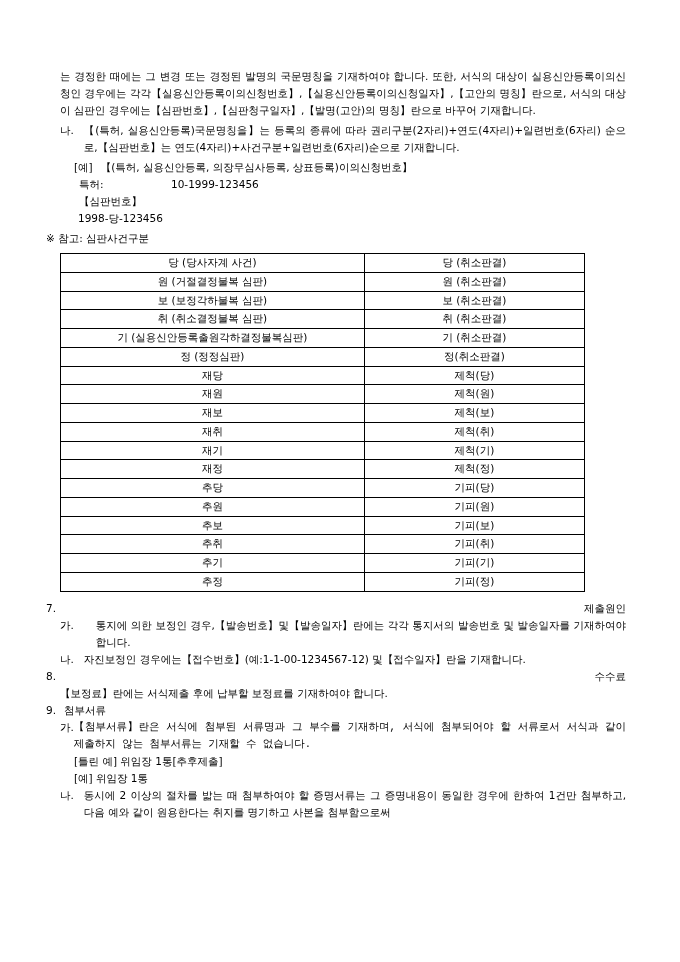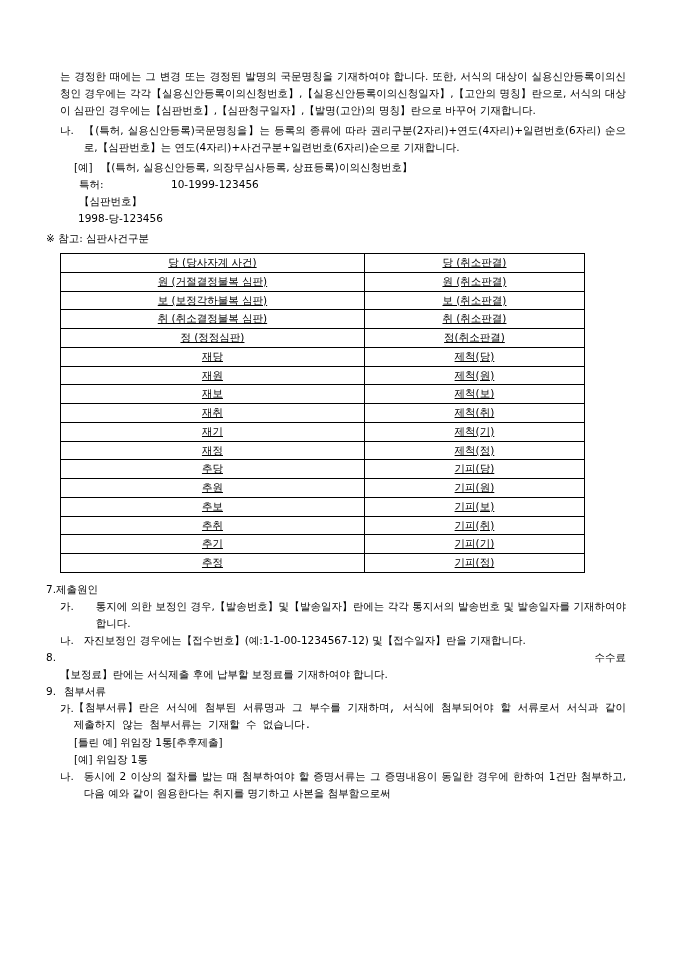--- a/index.html
+++ b/index.html
@@ -54,21 +54,20 @@
     width: 525px;
     margin: 6px 0 0 14px;
     font-size: 10.5px;
   }
   .tbl td {
     border: 1px solid #000000;
     text-align: center;
     padding: 1px 2px;
     line-height: 1.5;
     height: 15px;
-    text-decoration: underline;
   }
   .tbl td.left-col { width: 58%; }
   .tbl td.right-col { width: 42%; }
 </style>
 </head>
 <body>
 
 <div class="page">
 
   <p class="para indent-1">는 경정한 때에는 그 변경 또는 경정된 발명의 국문명칭을 기재하여야 합니다. 또한, 서식의 대상이 실용신안등록이의신청인 경우에는 각각【실용신안등록이의신청번호】,【실용신안등록이의신청일자】,【고안의 명칭】란으로, 서식의 대상이 심판인 경우에는【심판번호】,【심판청구일자】,【발명(고안)의 명칭】란으로 바꾸어 기재합니다.</p>
@@ -105,20 +104,24 @@
         </tr>
       <tr>
           <td class="left-col">보 (보정각하불복 심판)</td>
           <td class="right-col">보 (취소판결)</td>
         </tr>
       <tr>
           <td class="left-col">취 (취소결정불복 심판)</td>
           <td class="right-col">취 (취소판결)</td>
         </tr>
       <tr>
+          <td class="left-col">기 (실용신안등록출원각하결정불복심판)</td>
+          <td class="right-col">기 (취소판결)</td>
+        </tr>
+      <tr>
           <td class="left-col">정 (정정심판)</td>
           <td class="right-col">정(취소판결)</td>
         </tr>
       <tr>
           <td class="left-col">재당</td>
           <td class="right-col">제척(당)</td>
         </tr>
       <tr>
           <td class="left-col">재원</td>
           <td class="right-col">제척(원)</td>
@@ -161,21 +164,21 @@
         </tr>
       <tr>
           <td class="left-col">추정</td>
           <td class="right-col">기피(정)</td>
         </tr>
     </tbody>
   </table>
 
   <div class="row indent-0 mt10">
     <span class="marker">7.</span>
-    <span class="content" style="">제출원인</span>
+    <span class="content" style="margin-left:8px;text-align:right;">제출원인</span>
   </div>
 
   <div class="row indent-1">
     <span class="marker">가.</span>
     <span class="content just" style="margin-left:22px;">통지에 의한 보정인 경우,【발송번호】및【발송일자】란에는 각각 통지서의 발송번호 및 발송일자를 기재하여야 합니다.</span>
   </div>
 
   <div class="row indent-1">
     <span class="marker">나.</span>
     <span class="content just" style="margin-left:10px;">자진보정인 경우에는【접수번호】(예:1-1-00-1234567-12) 및【접수일자】란을 기재합니다.</span>

